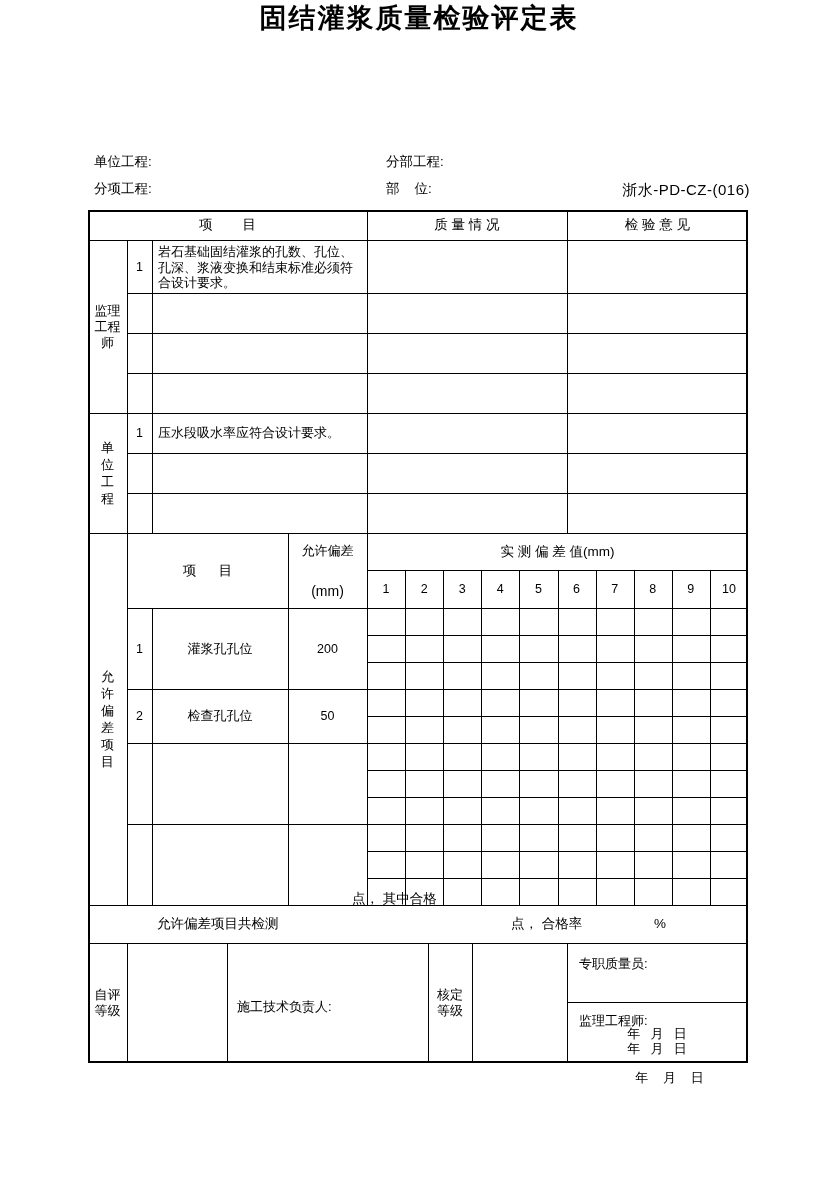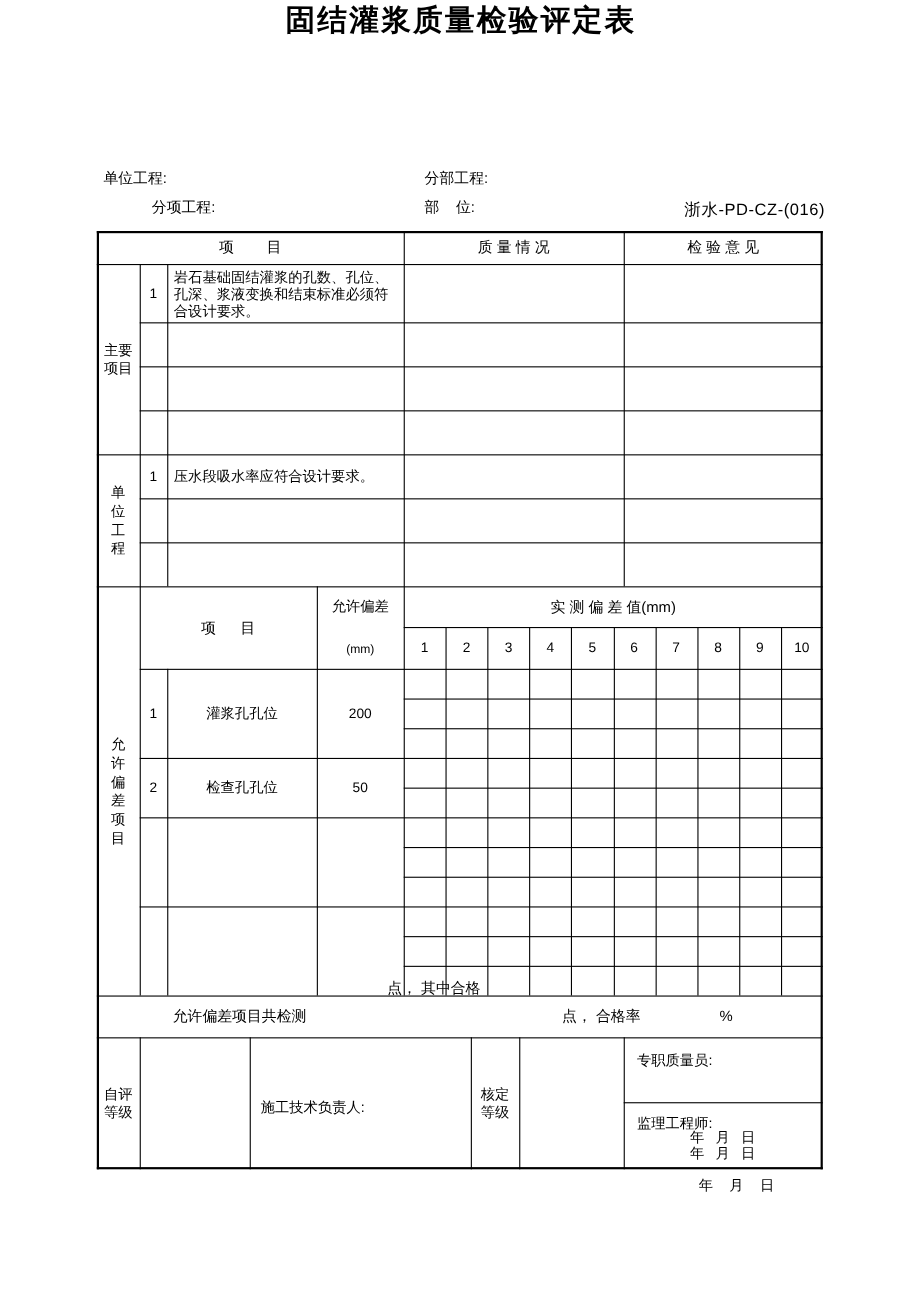--- a/index.html
+++ b/index.html
@@ -29,49 +29,49 @@
   .datetxt { font-size:13px; line-height:16px; letter-spacing:1px; }
 </style>
 </head>
 <body>
 
 <div class="page">
 
   <div class="abs title">固结灌浆质量检验评定表</div>
   <div class="abs hfield" style="left:94px;top:153px;">单位工程:</div>
   <div class="abs hfield" style="left:386px;top:153px;">分部工程:</div>
-  <div class="abs hfield" style="left:94px;top:180px;margin-left:44px;">分项工程:</div>
+  <div class="abs hfield" style="left:94px;top:180px;">分项工程:</div>
   <div class="abs hfield pre" style="left:386px;top:180px;">部    位:</div>
   <div class="abs formno" style="left:567px;top:181px;width:183px;text-align:right;">浙水-PD-CZ-(016)</div>
 
   <div class="abs tbl" id="tbl">
 
     <div class="abs ctr cellhead pre" style="left:0;top:0;width:279px;height:30px;">项        目</div>
     <div class="abs ctr cellhead" style="left:279px;top:0;width:200px;height:30px;">质 量 情 况</div>
     <div class="abs ctr cellhead" style="left:479px;top:0;width:181px;height:30px;">检 验 意 见</div>
 
     <div class="abs ctr" style="left:0;top:30px;width:39px;height:173px;">
-      <span class="vtxt2">主要项目</span>
+      <span class="vtxt2">监理工程师</span>
     </div>
     <div class="abs ctr num" style="left:39px;top:30px;width:25px;height:53px;">1</div>
     <div class="abs itemtext" style="left:70px;top:34px;width:206px;">岩石基础固结灌浆的孔数、孔位、孔深、浆液变换和结束标准必须符合设计要求。</div>
 
     <div class="abs ctr" style="left:0;top:203px;width:39px;height:120px;">
       <span class="vtxt1">单位工程</span>
     </div>
     <div class="abs ctr num" style="left:39px;top:203px;width:25px;height:40px;">1</div>
     <div class="abs itemtext" style="left:70px;top:203px;width:206px;height:40px;display:flex;align-items:center;">压水段吸水率应符合设计要求。</div>
 
     <div class="abs ctr" style="left:0;top:323px;width:39px;height:372px;">
       <span class="vtxt1">允许偏差项目</span>
     </div>
     <div class="abs ctr cellhead pre" style="left:39px;top:323px;width:161px;height:75px;">项      目</div>
     <div class="abs ctr" style="left:200px;top:323px;width:79px;height:75px;flex-direction:column;gap:27px;">
       <span style="font-size:13px;line-height:15px;">允许偏差</span>
-      <span style="font-size:11px;line-height:13px;">(mm)</span>
+      <span style="font-size:14px;line-height:13px;">(mm)</span>
     </div>
     <div class="abs ctr cellhead" style="left:279px;top:323px;width:381px;height:37px;">实 测 偏 差 值(mm)</div>
     <div class="abs" id="measure-cols" style="left:279px;top:360px;width:381px;height:38px;display:flex;">
         <span style="flex: 1 1 0%; display: flex; align-items: center; justify-content: center; font-size: 12.5px;">1</span>
         <span style="flex: 1 1 0%; display: flex; align-items: center; justify-content: center; font-size: 12.5px;">2</span>
         <span style="flex: 1 1 0%; display: flex; align-items: center; justify-content: center; font-size: 12.5px;">3</span>
         <span style="flex: 1 1 0%; display: flex; align-items: center; justify-content: center; font-size: 12.5px;">4</span>
         <span style="flex: 1 1 0%; display: flex; align-items: center; justify-content: center; font-size: 12.5px;">5</span>
         <span style="flex: 1 1 0%; display: flex; align-items: center; justify-content: center; font-size: 12.5px;">6</span>
         <span style="flex: 1 1 0%; display: flex; align-items: center; justify-content: center; font-size: 12.5px;">7</span>

